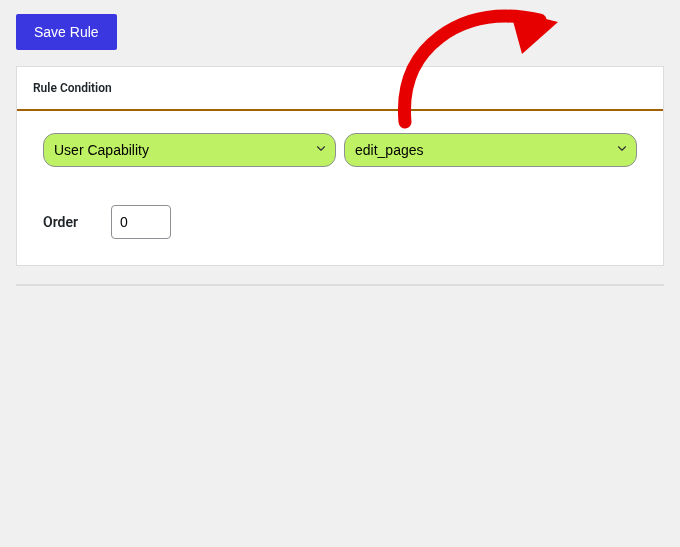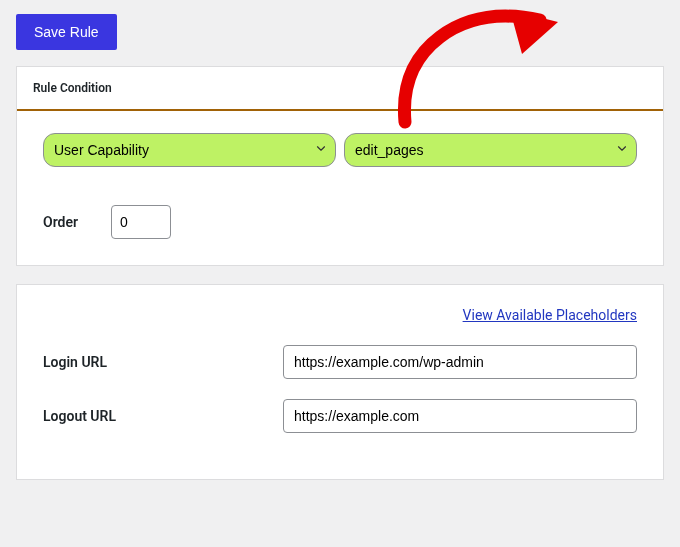--- a/index.html
+++ b/index.html
@@ -151,31 +151,18 @@
       </div>
     </div>
     <div class="row-order">
       <span class="lbl">Order</span>
       <input class="num-input" type="text" value="0" style="">
     </div>
   </div>
 </div>
 
 <div class="panel">
-  <div class="panel-body">
-    <div class="link-row">
-      <a class="link">View Available Placeholders</a>
-    </div>
-    <div class="form-row">
-      <span class="form-label">Login URL</span>
-      <input class="text-input" type="text" value="https://example.com/wp-admin" style="">
-    </div>
-    <div class="form-row">
-      <span class="form-label">Logout URL</span>
-      <input class="text-input" type="text" value="https://example.com" style="">
-    </div>
-  </div>
 </div>
 
 <svg class="arrow-annotation" width="210" height="140" viewBox="0 0 210 140">
   <path d="M 25 130 Q 20 75 60 45 Q 100 15 160 28" stroke="#e60000" stroke-width="13" fill="none" stroke-linecap="round"></path>
   <path d="M 130 18 L 178 30 L 142 62 Z" fill="#e60000"></path>
 </svg>
 
 </body></html>

